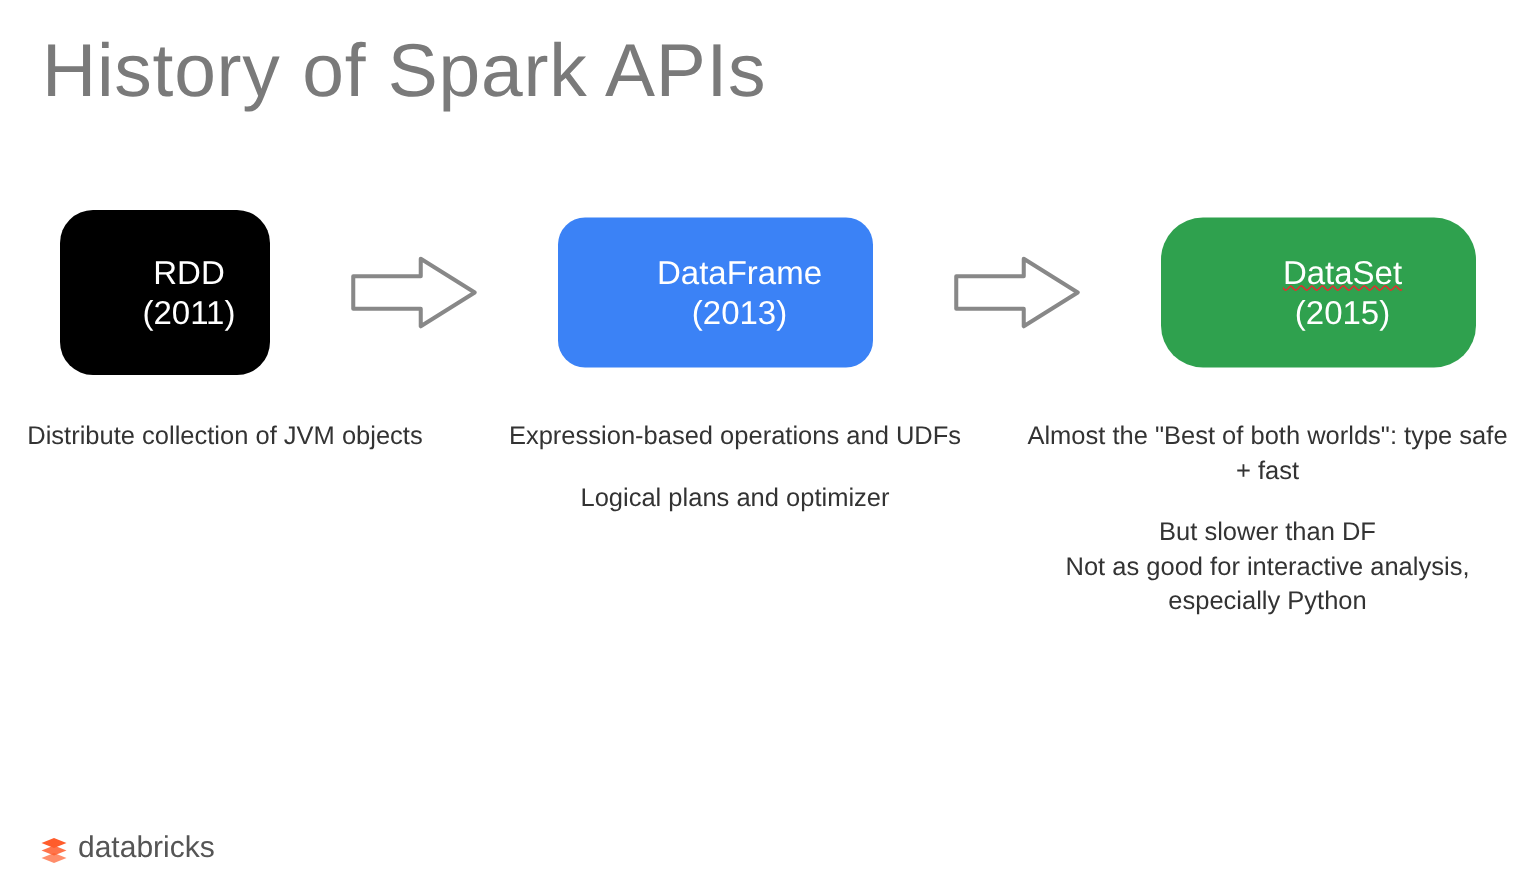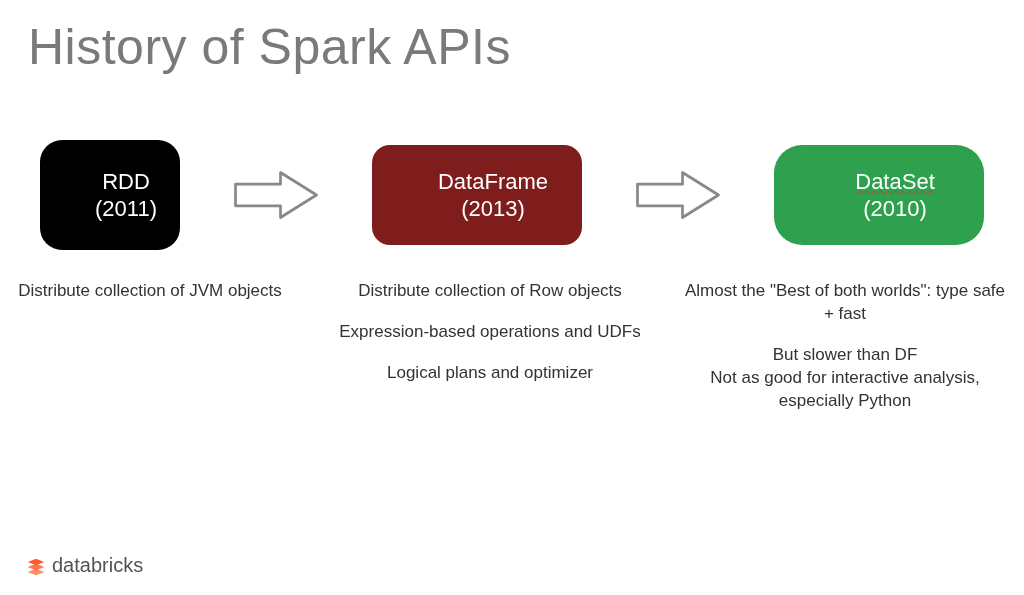--- a/index.html
+++ b/index.html
@@ -38,21 +38,21 @@
     align-items: center;
     justify-content: center;
     color: #fff;
     font-size: 22px;
     font-weight: 300;
     line-height: 1.25;
     text-align: center;
     padding-left: 32px;
   }
   .node.black { background: #000; width: 140px; height: 110px; }
-  .node.teal  { background: #7f1d1d; width: 210px; height: 100px; border-radius: 18px; }
+  .node.teal  { background: #3b82f6; width: 210px; height: 100px; border-radius: 18px; }
   .node.green { background: #2fa14e; width: 210px; height: 100px; border-radius: 28px; }
   .arrow {
     width: 90px;
     height: 60px;
     flex: 0 0 auto;
   }
   .details {
     position: absolute;
     top: 280px;
     left: 0;
@@ -116,30 +116,29 @@
     <div>DataFrame</div>
     <div>(2013)</div>
   </div>
 
   <svg class="arrow" viewBox="0 0 100 60">
     <path d="M5 18 L55 18 L55 5 L95 30 L55 55 L55 42 L5 42 Z" fill="#ffffff" stroke="#888" stroke-width="3" stroke-linejoin="round"></path>
   </svg>
 
   <div class="node green">
     <div><span class="underline-red">DataSet</span></div>
-    <div>(2010)</div>
+    <div>(2015)</div>
   </div>
 </div>
 
 <div class="details">
   <div class="col col1">
     <p>Distribute collection of JVM objects</p>
   </div>
   <div class="col col2">
-    <p>Distribute collection of Row objects</p>
     <p>Expression-based operations and UDFs</p>
     <p>Logical plans and optimizer</p>
   </div>
   <div class="col col3">
     <p>Almost the "Best of both worlds": type safe + fast</p>
     <p>But slower than DF<br>Not as good for interactive analysis, especially Python</p>
   </div>
 </div>
 
 <div class="logo">

